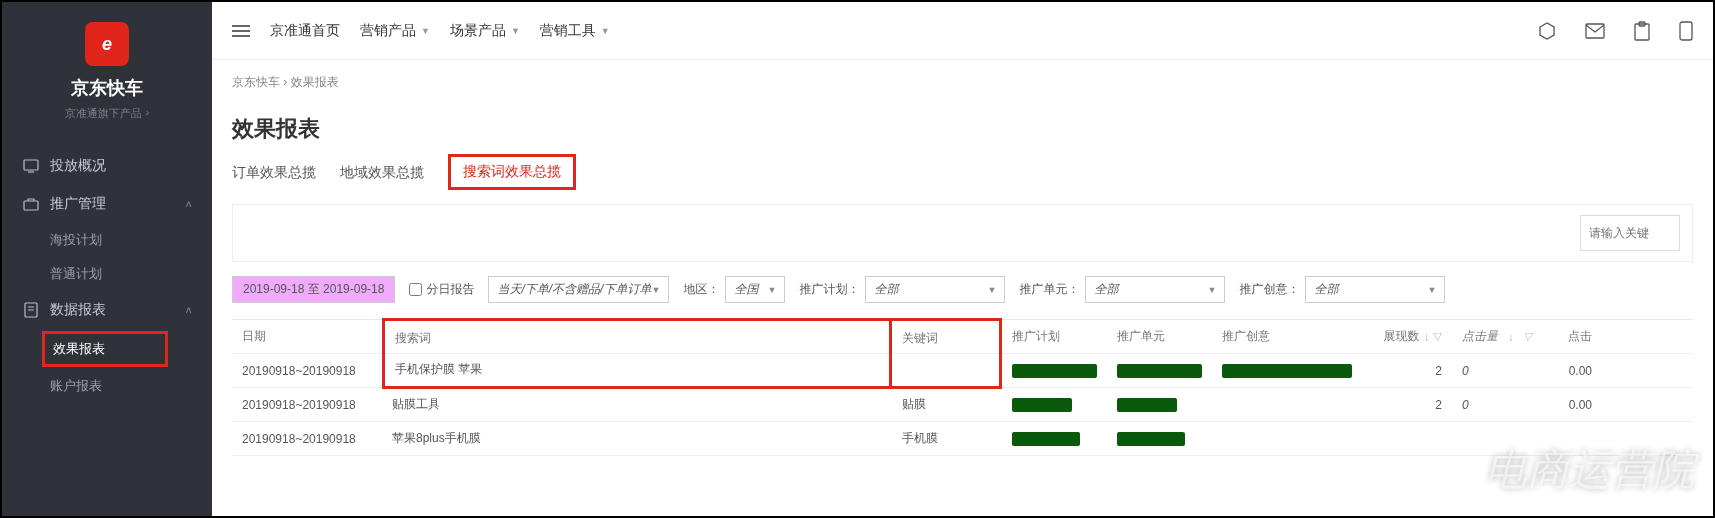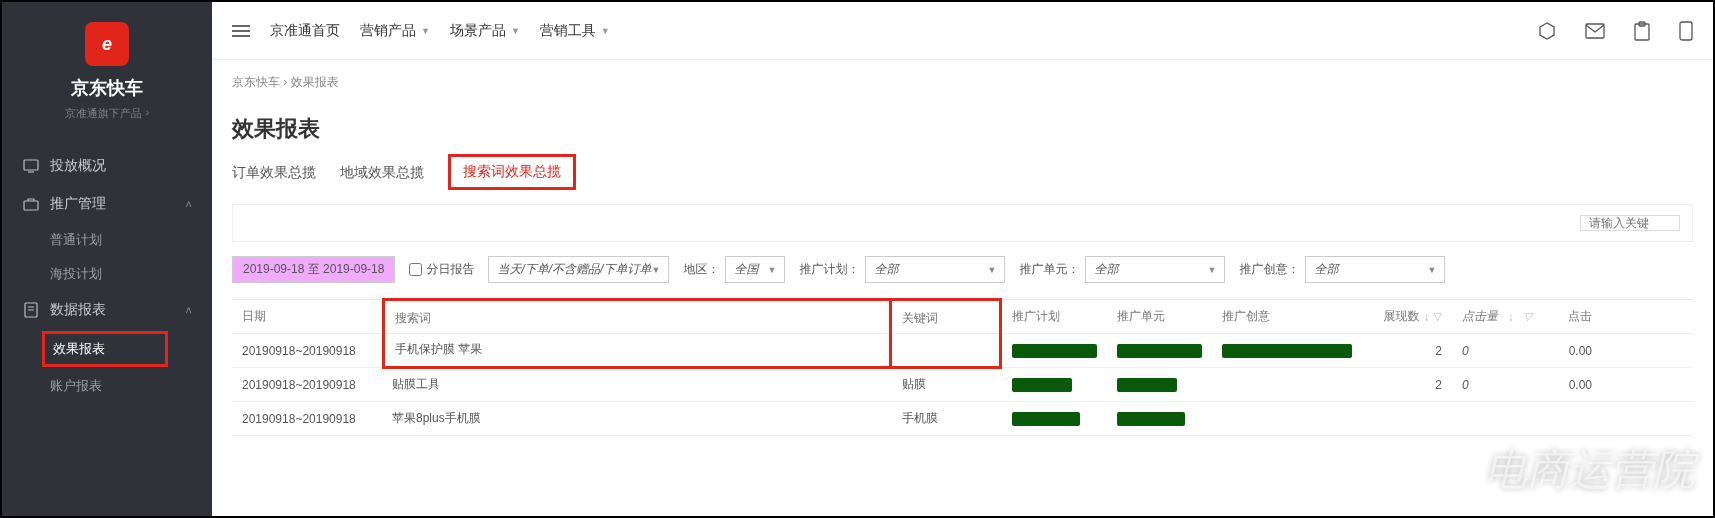--- a/index.html
+++ b/index.html
@@ -32,21 +32,21 @@
 
 .content { padding: 14px 20px 0 20px; overflow: hidden; }
 .breadcrumb { font-size: 12px; color: #888; margin-bottom: 23px; }
 .breadcrumb a { color: #888; text-decoration: none; }
 .page-title { font-size: 22px; color: #333; margin-bottom: 16px; }
 .tabs { display: flex; gap: 24px; font-size: 14px; align-items: flex-start; margin-bottom: 14px; }
 .tab { color: #555; padding: 4px 0; cursor: pointer; }
 .tab.active { color: #e1251b; border: 3px solid #e1251b; padding: 6px 12px; margin-top: -6px; }
 
 .filter-bar-outer { border: 1px solid #eee; padding: 10px 12px; margin-bottom: 14px; display: flex; }
-.filter-bar-outer input { border: 1px solid #ddd; height: 16px; padding: 0 8px; font-size: 12px; color: #15803d; margin-left: auto; width: 100px; }
+.filter-bar-outer input { border: 1px solid #ddd; height: 36px; padding: 0 8px; font-size: 12px; color: #15803d; margin-left: auto; width: 100px; }
 
 .filter-row { display: flex; align-items: center; gap: 14px; font-size: 12px; color: #555; margin-bottom: 16px; flex-wrap: nowrap; }
 .date-box { border: 1px solid #ccc; padding: 4px 10px; background: #f0abfc; cursor: pointer; white-space: nowrap; }
 .chk { display: inline-flex; align-items: center; gap: 4px; }
 .sel { border: 1px solid #ccc; background: #fff; padding: 4px 8px; min-width: 140px; display: inline-flex; align-items: center; cursor: pointer; white-space: nowrap; font-style: italic; }
 .sel .caret { margin-left: auto; font-size: 9px; color: #888; }
 .sel.narrow { min-width: 60px; }
 .fld { display: inline-flex; align-items: center; gap: 6px; white-space: nowrap; }
 
 
@@ -98,22 +98,22 @@
       <div class="nav-item">
         <span class="icon">
           <svg width="16" height="14" viewBox="0 0 16 14">
               <rect x="1" y="4" width="14" height="9" rx="1" fill="none" stroke="#b8bcc4" stroke-width="1.2"></rect>
               <path d="M5 4 V2 h6 v2" fill="none" stroke="#b8bcc4" stroke-width="1.2"></path>
             </svg>
         </span>
         <span>推广管理</span>
         <span class="chev">˄</span>
       </div>
+      <div class="nav-sub">海投计划</div>
       <div class="nav-sub">普通计划</div>
-      <div class="nav-sub">海投计划</div>
 
       <div class="nav-item">
         <span class="icon">
           <svg width="14" height="16" viewBox="0 0 14 16">
               <rect x="1" y="1" width="12" height="14" rx="1" fill="none" stroke="#b8bcc4" stroke-width="1.2"></rect>
               <line x1="4" y1="5" x2="10" y2="5" stroke="#b8bcc4"></line>
               <line x1="4" y1="8" x2="10" y2="8" stroke="#b8bcc4"></line>
             </svg>
         </span>
         <span>数据报表</span>

